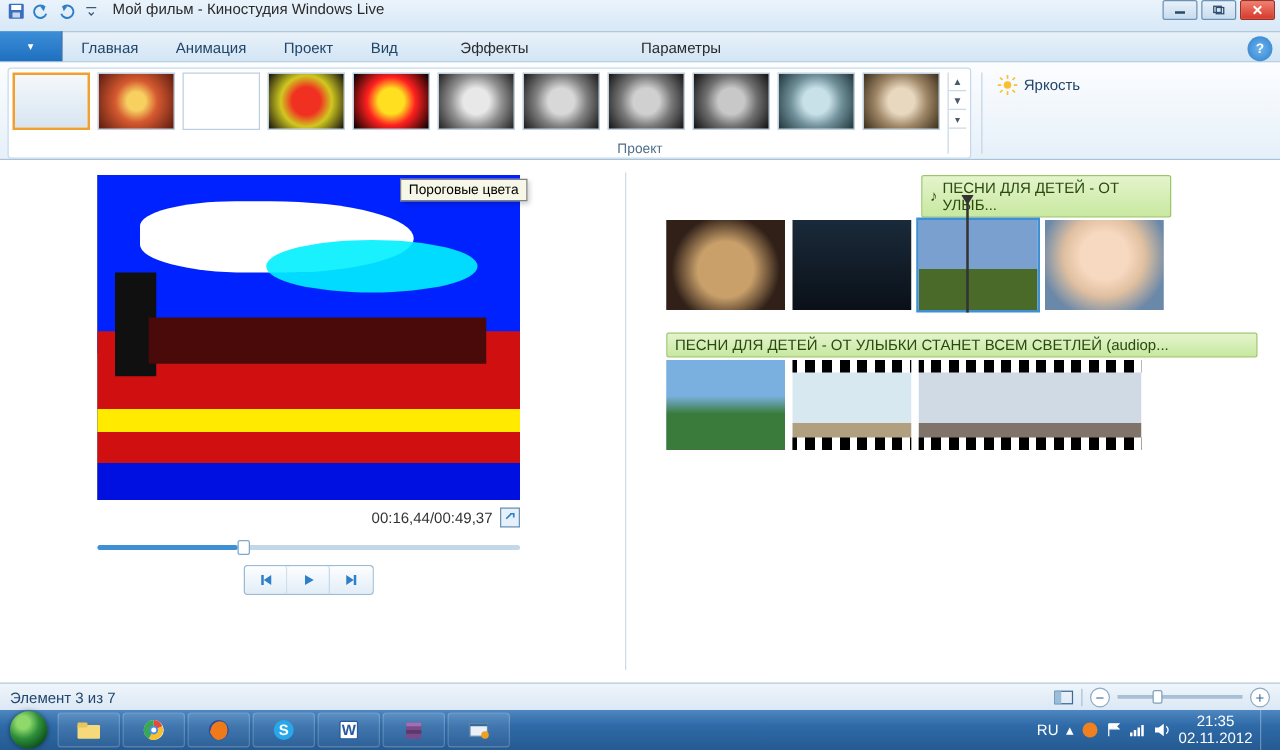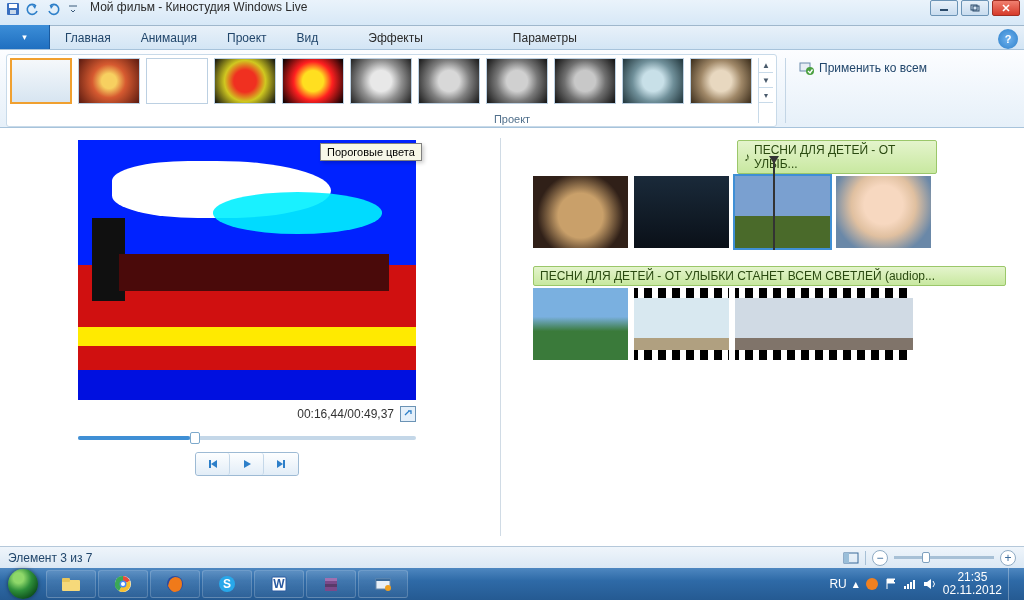--- a/index.html
+++ b/index.html
@@ -209,26 +209,34 @@
         <div>▲</div>
         <div>▼</div>
         <div>▾</div>
       </div>
     </div>
     <div class="ribbon-sep"></div>
     <div class="ribbon-cmds">
       <div class="ribbon-cmd">
         <span>
             <svg width="16" height="16">
-              <rect x="2" y="3" width="10" height="8" fill="#e8eef5" stroke="#6a8aaa"></rect>
-              <circle cx="12" cy="11" r="4" fill="#4aa040"></circle>
-              <path d="M10 11 L12 13 L14.5 9.5" stroke="#fff" stroke-width="1.4" fill="none"></path>
+              <circle cx="8" cy="8" r="3" fill="#f7c030"></circle>
+              <g stroke="#f7c030" stroke-width="1.4">
+                <line x1="8" y1="0" x2="8" y2="3"></line>
+                <line x1="8" y1="13" x2="8" y2="16"></line>
+                <line x1="0" y1="8" x2="3" y2="8"></line>
+                <line x1="13" y1="8" x2="16" y2="8"></line>
+                <line x1="2" y1="2" x2="4" y2="4"></line>
+                <line x1="12" y1="12" x2="14" y2="14"></line>
+                <line x1="12" y1="4" x2="14" y2="2"></line>
+                <line x1="2" y1="14" x2="4" y2="12"></line>
+              </g>
             </svg>
           </span>
-        <span>Применить ко всем</span>
+        <span>Яркость</span>
       </div>
     </div>
     <div class="ribbon-label">Проект</div>
   </div>
 </div>
 
 <div class="tooltip">Пороговые цвета</div>
 
 <div class="workspace">
   <div class="preview-pane">

